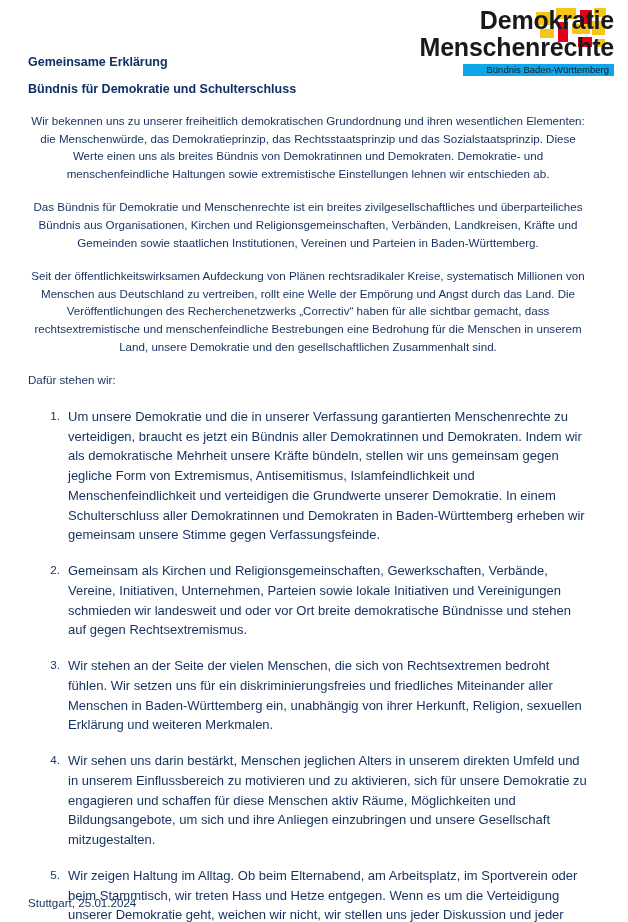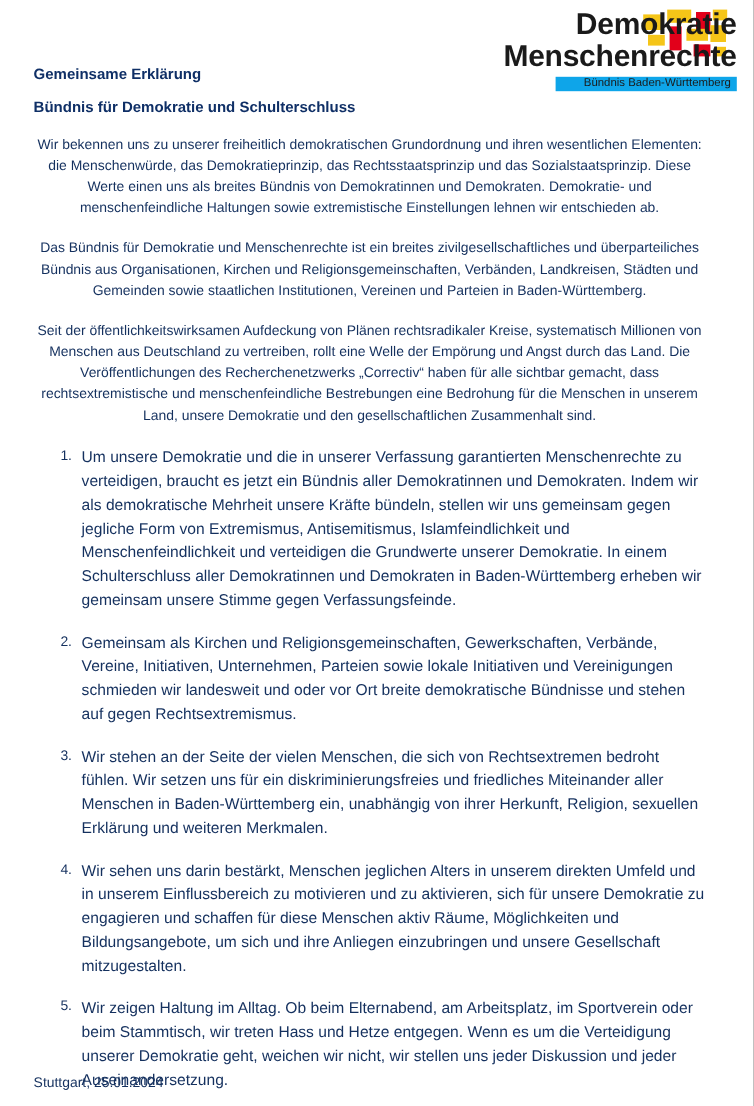--- a/index.html
+++ b/index.html
@@ -142,23 +142,24 @@
     <div class="logo-line1">Demokratie</div>
     <div class="logo-line2">Menschenrechte</div>
     <div><span class="logo-sub">Bündnis Baden-Württemberg</span></div>
   </div>
 
   <div class="content">
     <div class="doc-kicker">Gemeinsame Erklärung</div>
     <div class="doc-title">Bündnis für Demokratie und Schulterschluss</div>
 
     <p class="body-par">Wir bekennen uns zu unserer freiheitlich demokratischen Grundordnung und ihren wesentlichen Elementen: die Menschenwürde, das Demokratieprinzip, das Rechtsstaatsprinzip und das Sozialstaatsprinzip. Diese Werte einen uns als breites Bündnis von Demokratinnen und Demokraten. Demokratie- und menschenfeindliche Haltungen sowie extremistische Einstellungen lehnen wir entschieden ab.</p>
-    <p class="body-par">Das Bündnis für Demokratie und Menschenrechte ist ein breites zivilgesellschaftliches und überparteiliches Bündnis aus Organisationen, Kirchen und Religionsgemeinschaften, Verbänden, Landkreisen, Städten und Gemeinden sowie staatlichen Institutionen, Vereinen und Parteien in Baden-Württemberg.</p>
+    <p class="body-par">Das Bündnis für Demokratie und Menschenrechte ist ein breites zivilgesellschaftliches und überparteiliches Bündnis aus Organisationen, Kirchen und Religionsgemeinschaften, Verbänden, Landkreisen, Kräfte und Gemeinden sowie staatlichen Institutionen, Vereinen und Parteien in Baden-Württemberg.</p>
     <p class="body-par">Seit der öffentlichkeitswirksamen Aufdeckung von Plänen rechtsradikaler Kreise, systematisch Millionen von Menschen aus Deutschland zu vertreiben, rollt eine Welle der Empörung und Angst durch das Land. Die Veröffentlichungen des Recherchenetzwerks „Correctiv“ haben für alle sichtbar gemacht, dass rechtsextremistische und menschenfeindliche Bestrebungen eine Bedrohung für die Menschen in unserem Land, unsere Demokratie und den gesellschaftlichen Zusammenhalt sind.</p>
 
+    <div class="lead-in">Dafür stehen wir:</div>
 
     <ol class="claims">
       <li>Um unsere Demokratie und die in unserer Verfassung garantierten Menschenrechte zu verteidigen, braucht es jetzt ein Bündnis aller Demokratinnen und Demokraten. Indem wir als demokratische Mehrheit unsere Kräfte bündeln, stellen wir uns gemeinsam gegen jegliche Form von Extremismus, Antisemitismus, Islamfeindlichkeit und Menschenfeindlichkeit und verteidigen die Grundwerte unserer Demokratie. In einem Schulterschluss aller Demokratinnen und Demokraten in Baden-Württemberg erheben wir gemeinsam unsere Stimme gegen Verfassungsfeinde.</li>
       <li>Gemeinsam als Kirchen und Religionsgemeinschaften, Gewerkschaften, Verbände, Vereine, Initiativen, Unternehmen, Parteien sowie lokale Initiativen und Vereinigungen schmieden wir landesweit und oder vor Ort breite demokratische Bündnisse und stehen auf gegen Rechtsextremismus.</li>
       <li>Wir stehen an der Seite der vielen Menschen, die sich von Rechtsextremen bedroht fühlen. Wir setzen uns für ein diskriminierungsfreies und friedliches Miteinander aller Menschen in Baden-Württemberg ein, unabhängig von ihrer Herkunft, Religion, sexuellen Erklärung und weiteren Merkmalen.</li>
       <li>Wir sehen uns darin bestärkt, Menschen jeglichen Alters in unserem direkten Umfeld und in unserem Einflussbereich zu motivieren und zu aktivieren, sich für unsere Demokratie zu engagieren und schaffen für diese Menschen aktiv Räume, Möglichkeiten und Bildungsangebote, um sich und ihre Anliegen einzubringen und unsere Gesellschaft mitzugestalten.</li>
       <li>Wir zeigen Haltung im Alltag. Ob beim Elternabend, am Arbeitsplatz, im Sportverein oder beim Stammtisch, wir treten Hass und Hetze entgegen. Wenn es um die Verteidigung unserer Demokratie geht, weichen wir nicht, wir stellen uns jeder Diskussion und jeder Auseinandersetzung.</li>
     </ol>
   </div>
 

